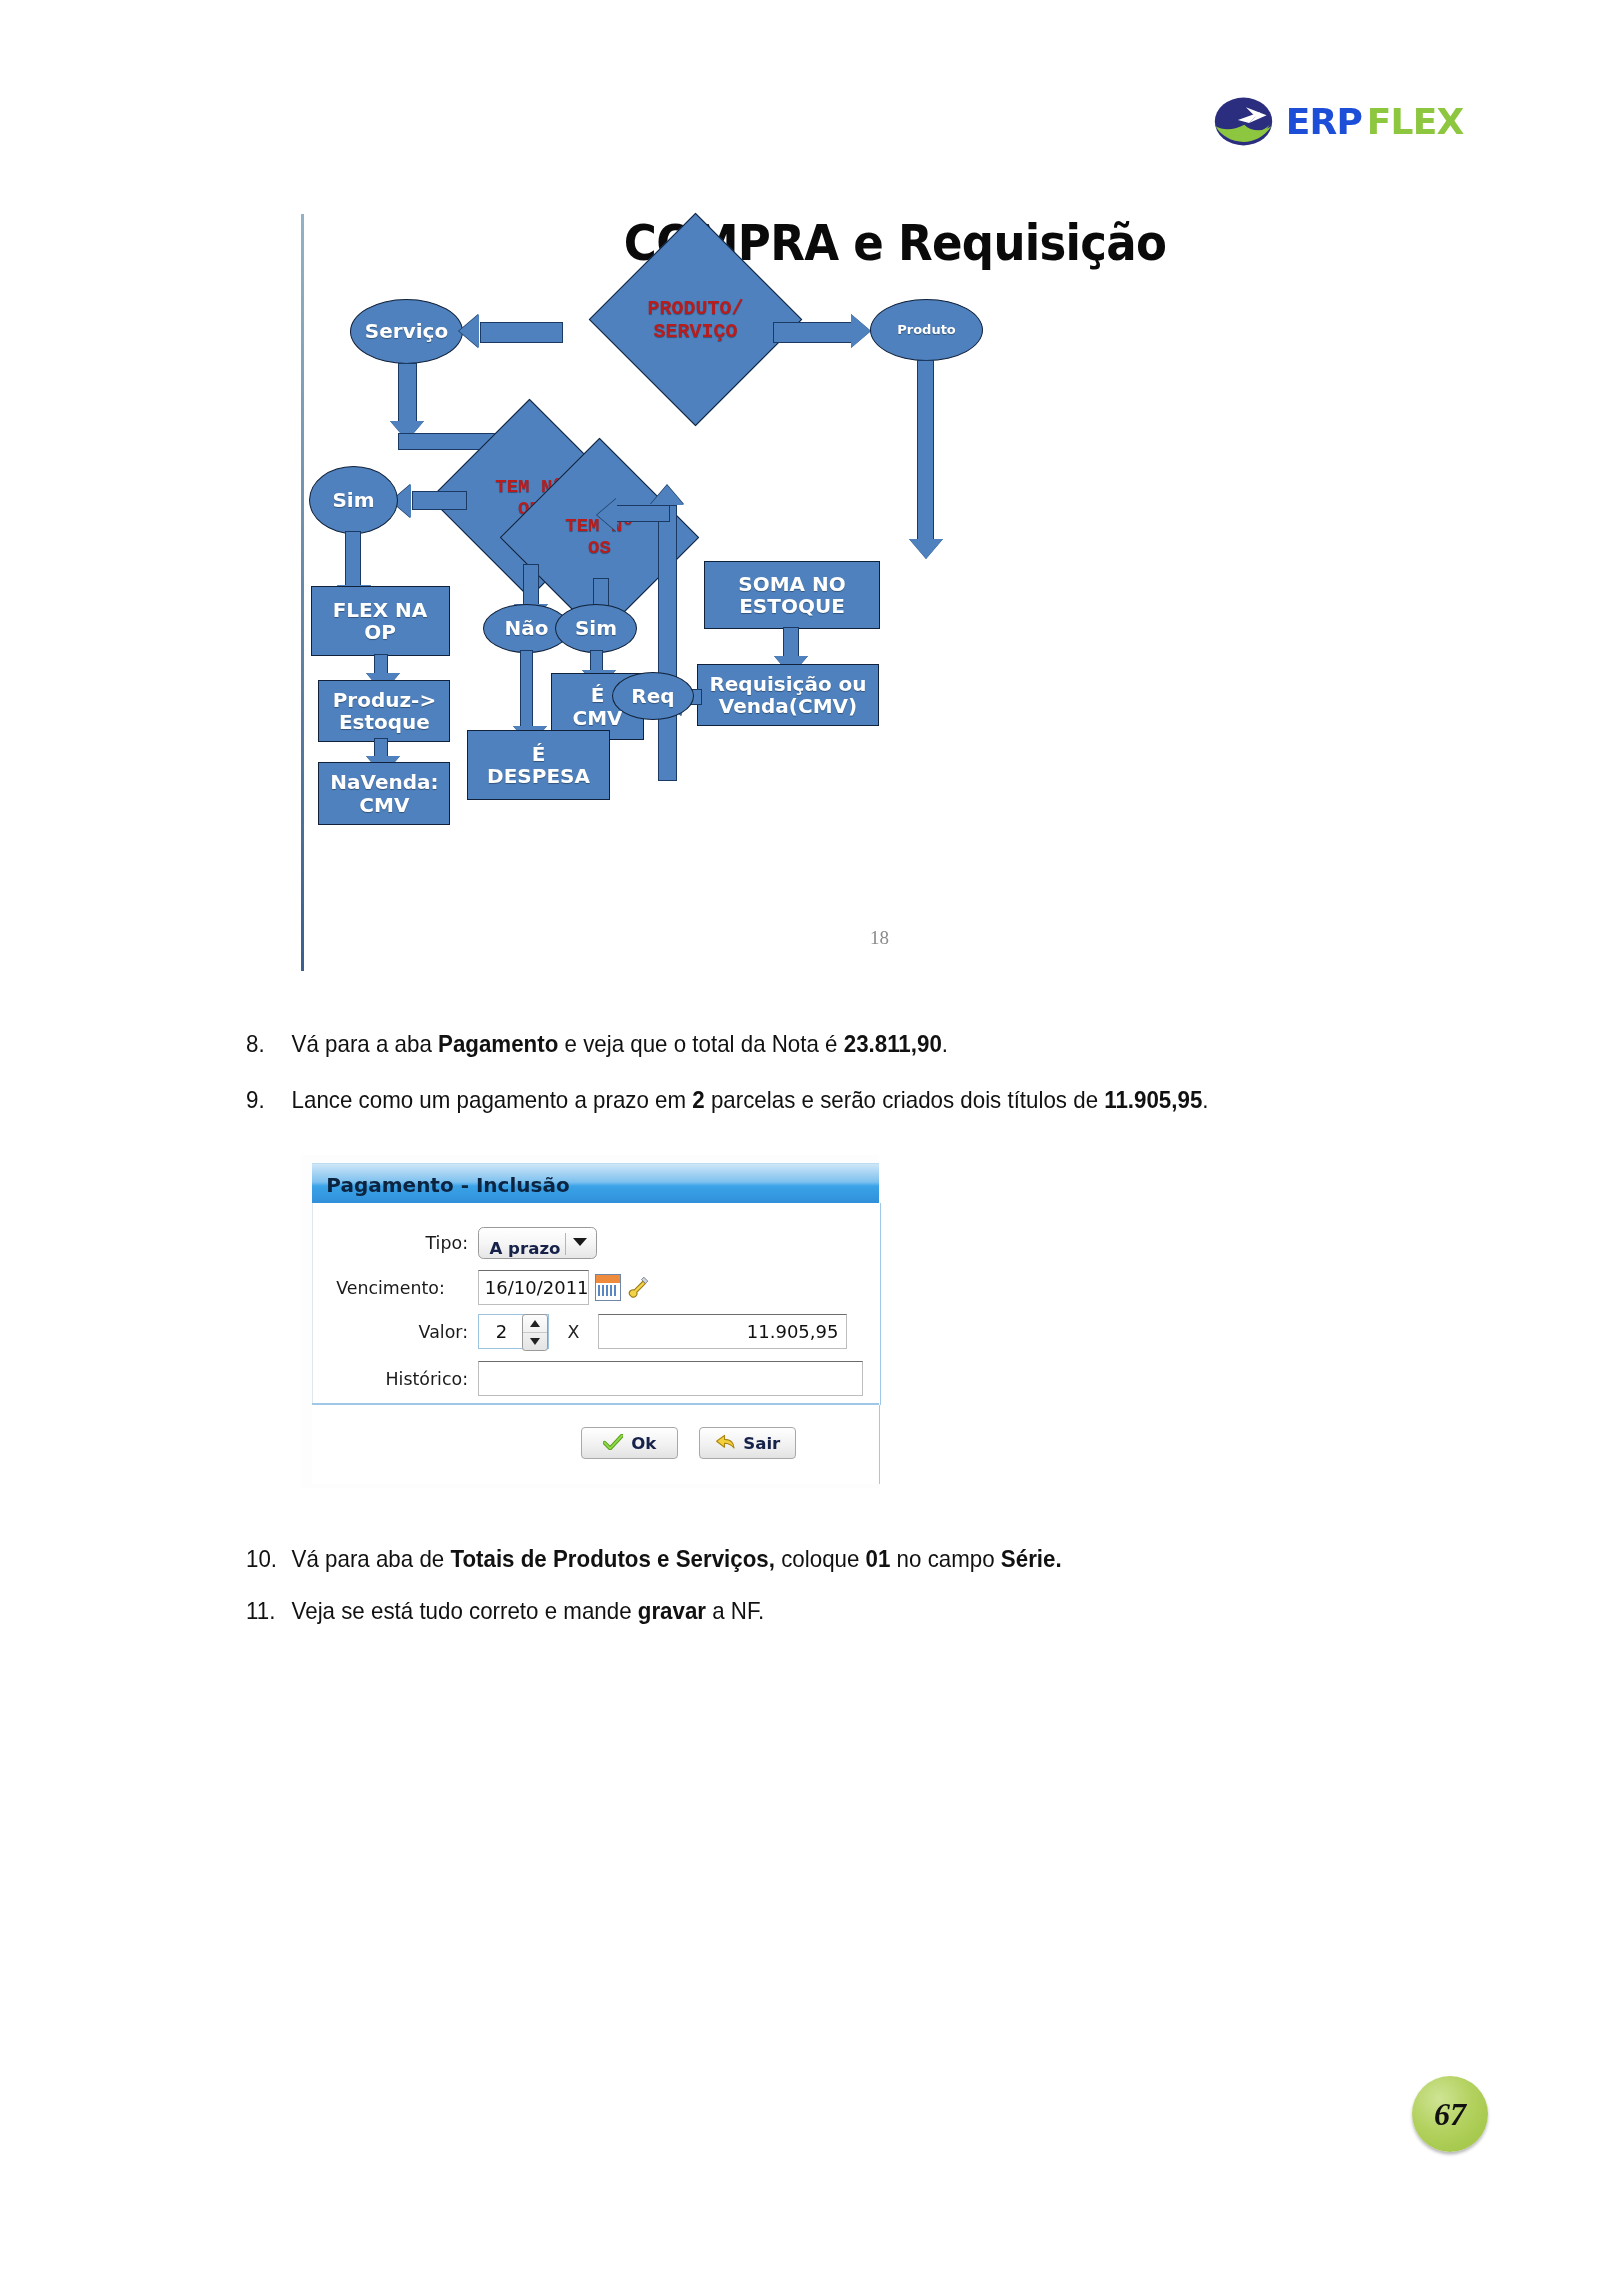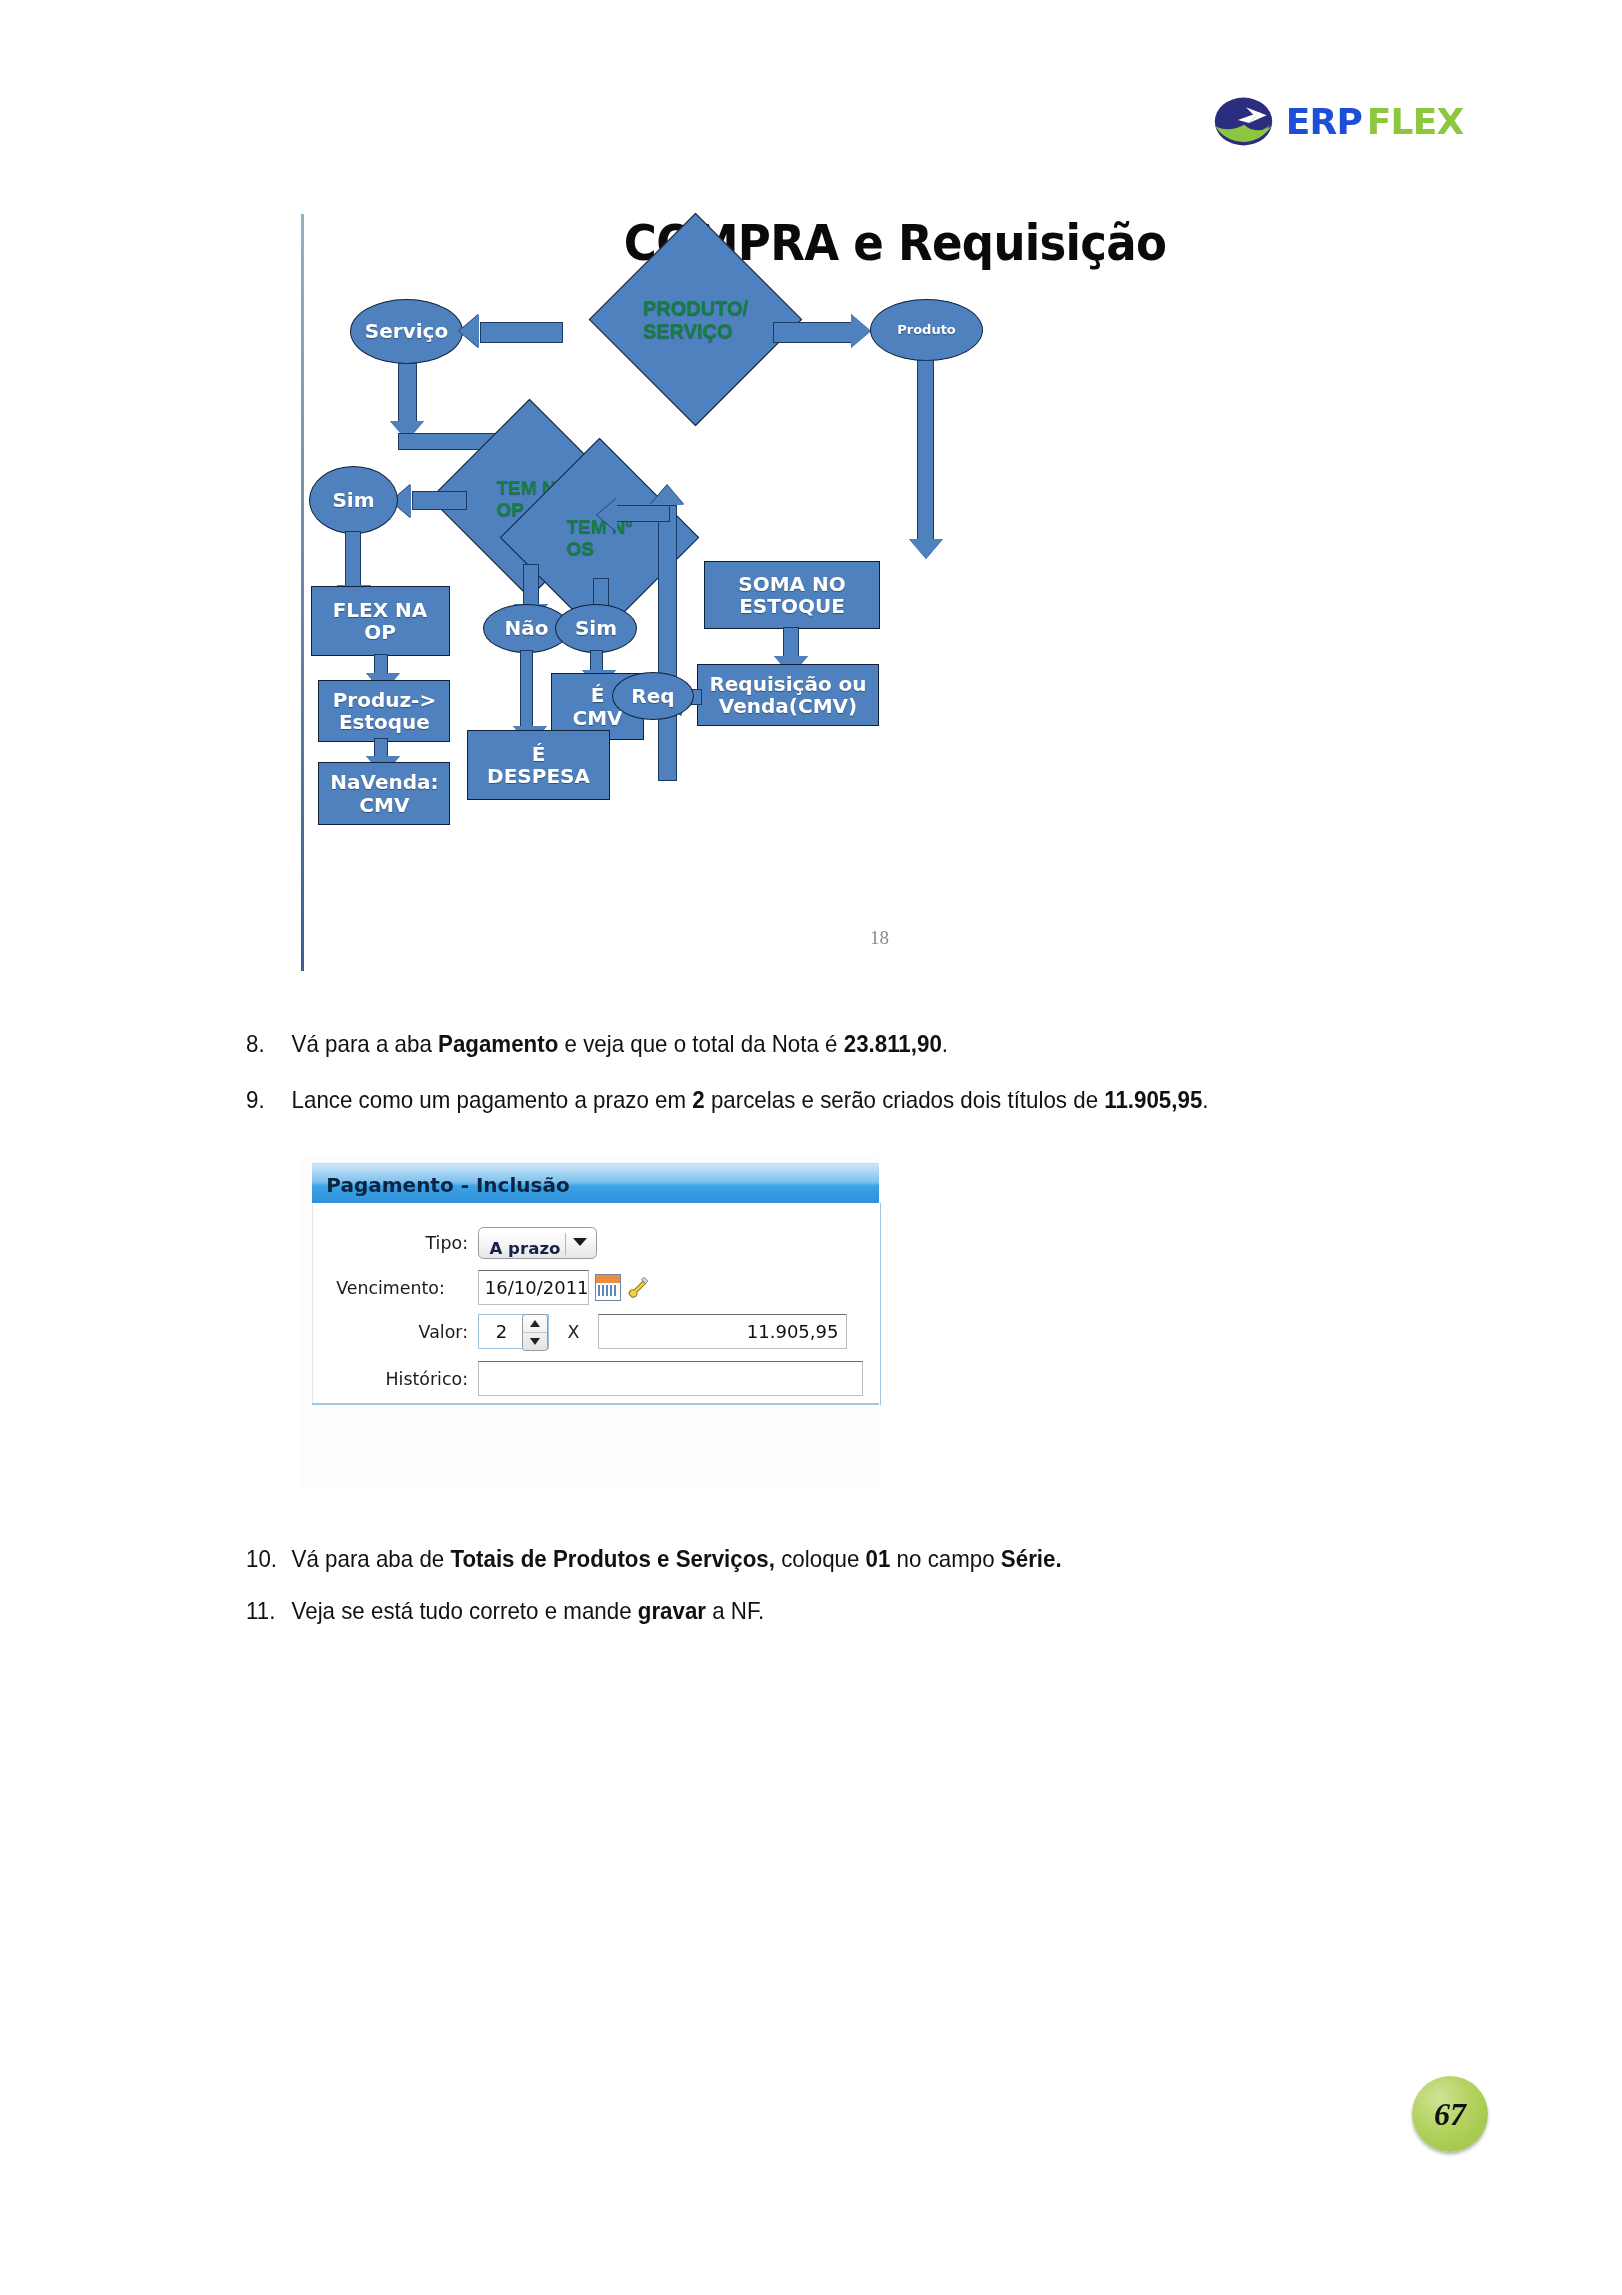--- a/index.html
+++ b/index.html
@@ -32,22 +32,22 @@
   .fc{position:absolute;box-sizing:border-box;display:flex;align-items:center;
       justify-content:center;text-align:center;color:#ffffff;font-weight:bold;
       font-family:"DejaVu Sans",sans-serif;line-height:1.12;
       text-shadow:0 0.8px 0.8px rgba(0,0,0,.35);}
   .box{background:#4e81bd;border:1.6px solid #12213a;}
   .ellipse{background:#4e81bd;border:1.6px solid #12213a;border-radius:50%;}
   .diamond-wrap{position:absolute;}
   .diamond{width:100%;height:100%;background:#4e81bd;border:1.6px solid #12213a;
            transform:rotate(45deg);box-sizing:border-box;}
   .diamond-label{position:absolute;inset:0;display:flex;align-items:center;
-                 justify-content:center;color:#15803d;font-weight:bold;
-                 font-family:Liberation Sans, sans-serif;line-height:1.15;
+                 justify-content:center;text-align:center;color:#b91c1c;font-weight:bold;
+                 font-family:Liberation Mono, monospace;line-height:1.15;
                  text-shadow:0 0.8px 0.8px rgba(0,0,0,.35);}
 
   
   .shaft{position:absolute;background:#4e81bd;border:0.8px solid #1b3a63;box-sizing:border-box;}
   .head-d{position:absolute;width:0;height:0;border-left:17.4px solid transparent;
           border-right:17.4px solid transparent;border-top:20.6px solid #4e81bd;
           filter:drop-shadow(0 0.8px 0 #1b3a63);}
   .head-u{position:absolute;width:0;height:0;border-left:17.4px solid transparent;
           border-right:17.4px solid transparent;border-bottom:20.6px solid #4e81bd;
           filter:drop-shadow(0 -0.8px 0 #1b3a63);}
@@ -342,20 +342,39 @@
       <div class="frow" style="left:0px;top:158px;">
         <div class="flabel" style="width:155px;">Histórico:</div>
         <div class="tfield" style="margin-left:9.5px;width:385px;height:35px;">
           <span class="tv" style="margin-left:6.3px;"></span>
         </div>
       </div>
     </div>
 
     <div class="dlg-sep"></div>
 
+    <div class="dlg-foot">
+      <div class="btn" style="position:absolute;left:269px;top:22px;">
+        <span>
+          <svg width="20.6" height="16" viewBox="0 0 26 20">
+            <path d="M2 11 L9 18 L24 2" stroke="#5aa21b" stroke-width="5" fill="none" stroke-linecap="round" stroke-linejoin="round"></path>
+            <path d="M2 11 L9 18 L24 2" stroke="#8fd94a" stroke-width="2.4" fill="none" stroke-linecap="round" stroke-linejoin="round"></path>
+          </svg>
+        </span>
+        <span class="lbl">Ok</span>
+      </div>
+      <div class="btn" style="position:absolute;left:387px;top:22px;">
+        <span>
+          <svg width="20.6" height="17.4" viewBox="0 0 26 22">
+            <path d="M12 3 L12 8 C20 8 24 13 24 19 C20 14 16 13 12 13 L12 18 L2 10.5 Z" fill="#f5cf3c" stroke="#a8860f" stroke-width="1.4" stroke-linejoin="round"></path>
+          </svg>
+        </span>
+        <span class="lbl">Sair</span>
+      </div>
+    </div>
   </div>
 
   <div class="li" style="left:246px;top:1545px;">
     <span class="num">10.</span><span>Vá para aba de </span><b>Totais de Produtos e Serviços,</b><span> coloque </span><b>01</b><span> no campo </span><b>Série.</b>
   </div>
 
   <div class="li" style="left:246px;top:1597px;">
     <span class="num">11.</span><span>Veja se está tudo correto e mande </span><b>gravar</b><span> a NF.</span>
   </div>
 

